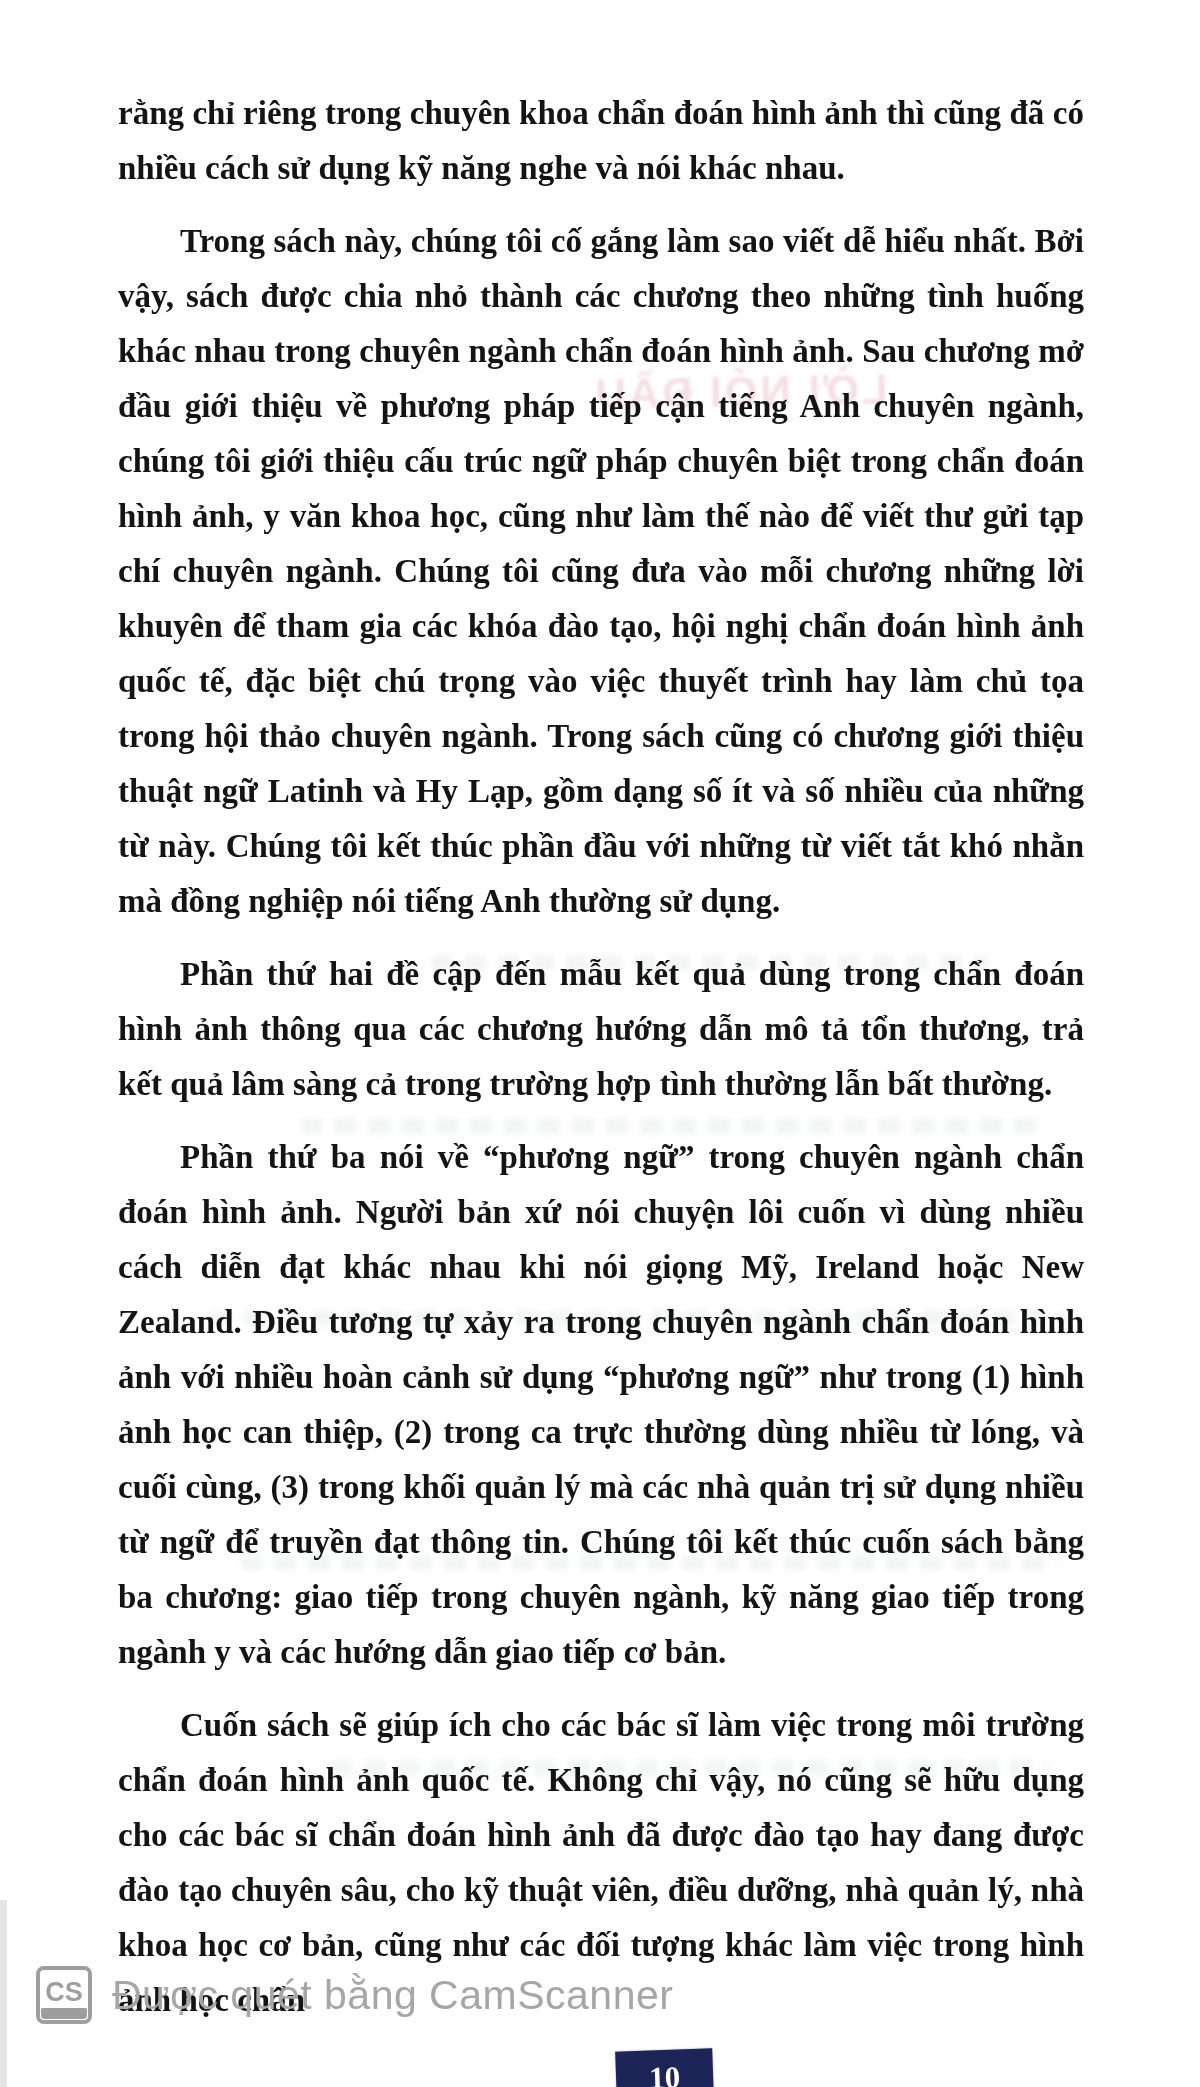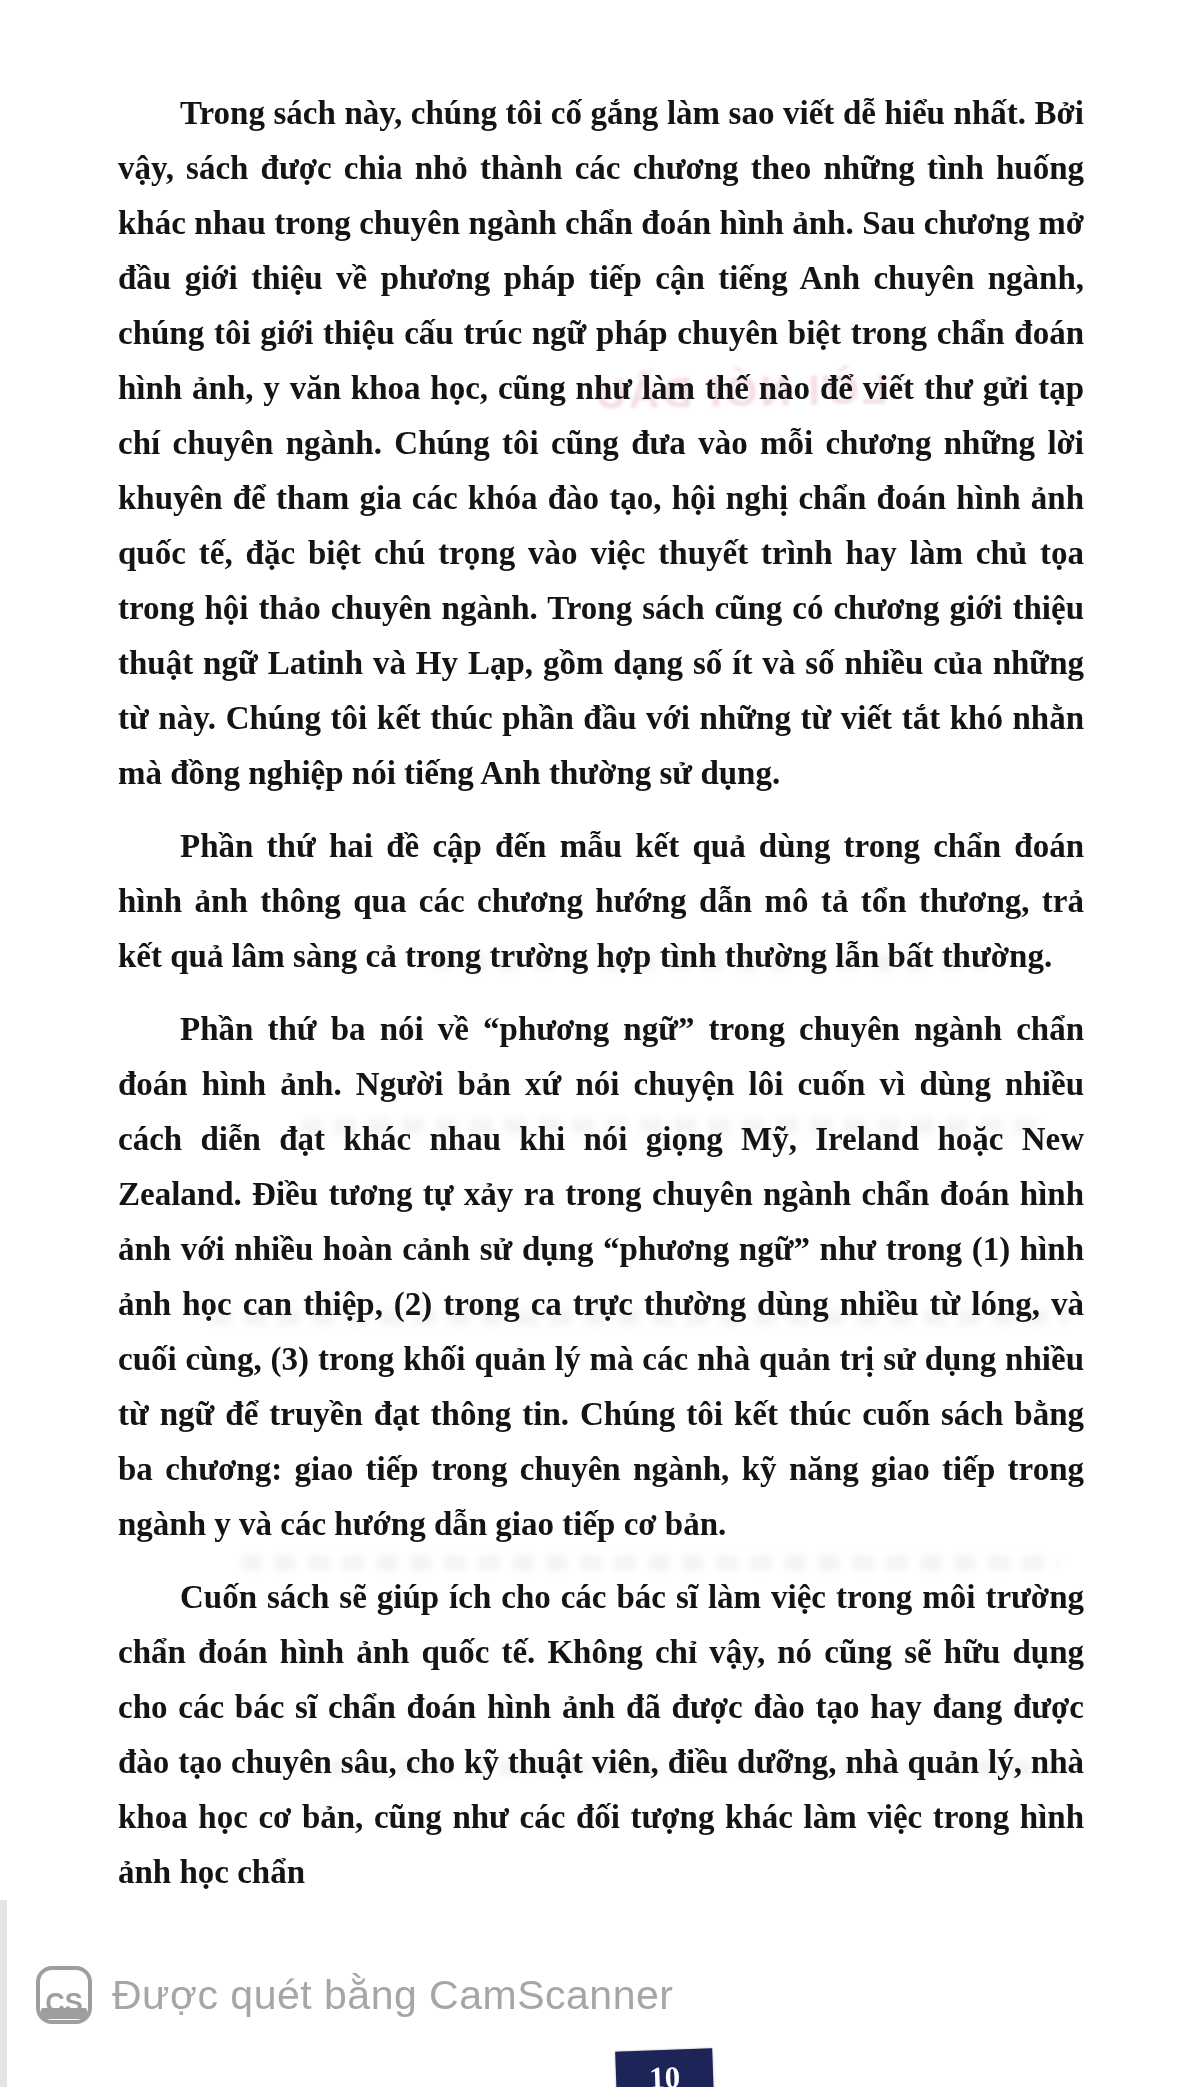--- a/index.html
+++ b/index.html
@@ -53,25 +53,25 @@
     background:repeating-linear-gradient(90deg,#8fa39b 0 22px,transparent 22px 34px);
     opacity:.10;filter:blur(3px);pointer-events:none;
   }
   
   .footer{
     position:absolute;left:36px;top:1966px;
     display:flex;align-items:center;gap:20px;
   }
   .cs-icon{
     position:relative;width:56px;height:58px;
-    border:4px solid #9e9e9e;border-radius:16px;
+    border:4px solid #9e9e9e;border-radius:8px;
     display:flex;justify-content:center;
     font-family:"Liberation Sans",sans-serif;
     font-weight:bold;font-size:27px;color:#9e9e9e;
-    padding-top:18px;
+    padding-top:7px;
     background:#fff;
   }
   .cs-icon .cs-bottom{
     position:absolute;left:1px;right:1px;bottom:1px;height:11px;
     background:#9e9e9e;border-radius:2px 2px 4px 4px;
   }
   .footer-text{
     font-family:"Liberation Sans","DejaVu Sans",sans-serif;
     font-size:41px;color:var(--footer-text);
     letter-spacing:.5px;
@@ -93,20 +93,21 @@
 <body>
 
 <div class="bleed-pink">LỜI NÓI ĐẦU</div>
 <div class="bleed-line" style="left:430px;top:955px;width:560px;"></div>
 <div class="bleed-line" style="left:300px;top:1118px;width:740px;"></div>
 <div class="bleed-line" style="left:210px;top:1310px;width:860px;"></div>
 <div class="bleed-line" style="left:240px;top:1555px;width:820px;"></div>
 <div class="bleed-line" style="left:330px;top:1760px;width:720px;"></div>
 
 <div class="text-block">
+    <p class="">rằng chỉ riêng trong chuyên khoa chẩn đoán hình ảnh thì cũng đã có nhiều cách sử dụng kỹ năng nghe và nói khác nhau.</p>
     <p class="indent">Trong sách này, chúng tôi cố gắng làm sao viết dễ hiểu nhất. Bởi vậy, sách được chia nhỏ thành các chương theo những tình huống khác nhau trong chuyên ngành chẩn đoán hình ảnh. Sau chương mở đầu giới thiệu về phương pháp tiếp cận tiếng Anh chuyên ngành, chúng tôi giới thiệu cấu trúc ngữ pháp chuyên biệt trong chẩn đoán hình ảnh, y văn khoa học, cũng như làm thế nào để viết thư gửi tạp chí chuyên ngành. Chúng tôi cũng đưa vào mỗi chương những lời khuyên để tham gia các khóa đào tạo, hội nghị chẩn đoán hình ảnh quốc tế, đặc biệt chú trọng vào việc thuyết trình hay làm chủ tọa trong hội thảo chuyên ngành. Trong sách cũng có chương giới thiệu thuật ngữ Latinh và Hy Lạp, gồm dạng số ít và số nhiều của những từ này. Chúng tôi kết thúc phần đầu với những từ viết tắt khó nhằn mà đồng nghiệp nói tiếng Anh thường sử dụng.</p>
     <p class="indent">Phần thứ hai đề cập đến mẫu kết quả dùng trong chẩn đoán hình ảnh thông qua các chương hướng dẫn mô tả tổn thương, trả kết quả lâm sàng cả trong trường hợp tình thường lẫn bất thường.</p>
     <p class="indent">Phần thứ ba nói về “phương ngữ” trong chuyên ngành chẩn đoán hình ảnh. Người bản xứ nói chuyện lôi cuốn vì dùng nhiều cách diễn đạt khác nhau khi nói giọng Mỹ, Ireland hoặc New Zealand. Điều tương tự xảy ra trong chuyên ngành chẩn đoán hình ảnh với nhiều hoàn cảnh sử dụng “phương ngữ” như trong (1) hình ảnh học can thiệp, (2) trong ca trực thường dùng nhiều từ lóng, và cuối cùng, (3) trong khối quản lý mà các nhà quản trị sử dụng nhiều từ ngữ để truyền đạt thông tin. Chúng tôi kết thúc cuốn sách bằng ba chương: giao tiếp trong chuyên ngành, kỹ năng giao tiếp trong ngành y và các hướng dẫn giao tiếp cơ bản.</p>
     <p class="indent">Cuốn sách sẽ giúp ích cho các bác sĩ làm việc trong môi trường chẩn đoán hình ảnh quốc tế. Không chỉ vậy, nó cũng sẽ hữu dụng cho các bác sĩ chẩn đoán hình ảnh đã được đào tạo hay đang được đào tạo chuyên sâu, cho kỹ thuật viên, điều dưỡng, nhà quản lý, nhà khoa học cơ bản, cũng như các đối tượng khác làm việc trong hình ảnh học chẩn</p>
   </div>
 
 <div class="scan-edge"></div>
 
 <div class="footer">
   <div class="cs-icon">

